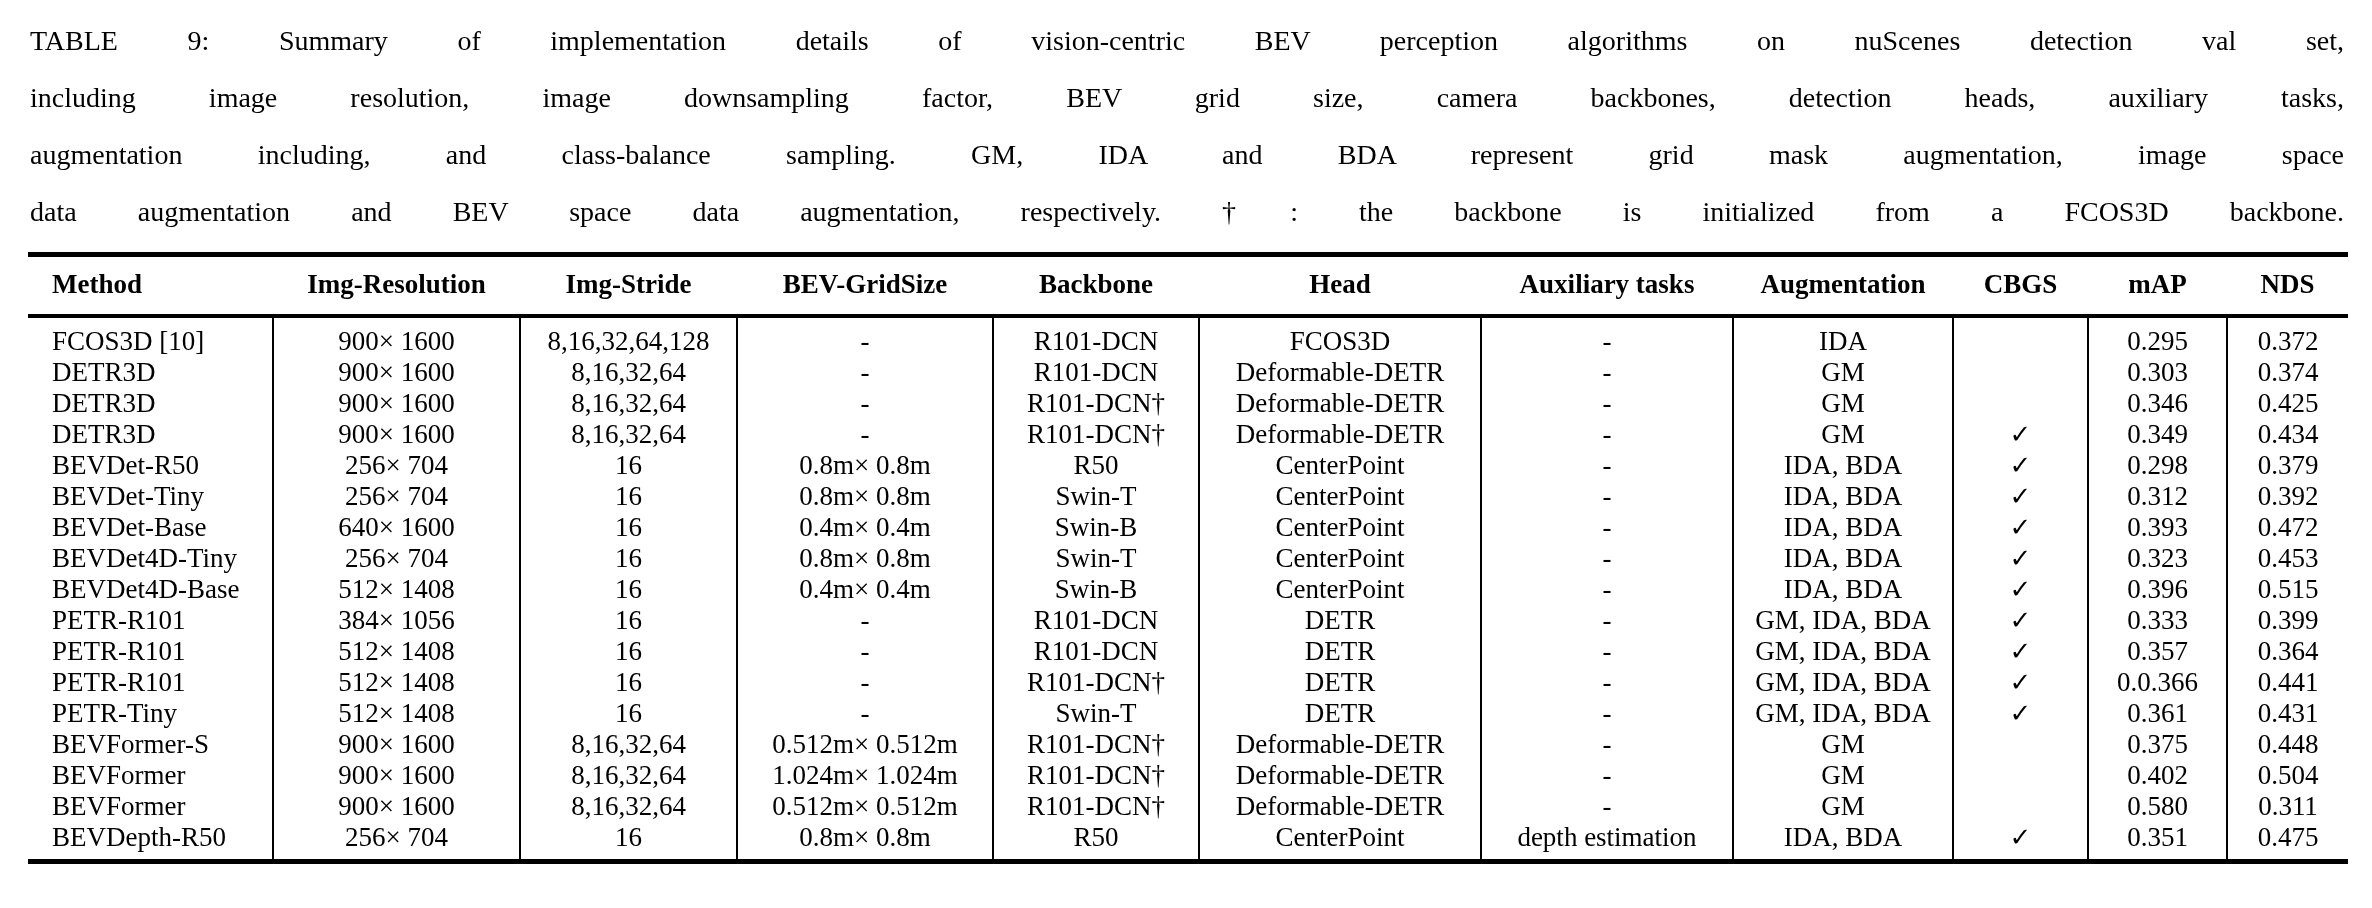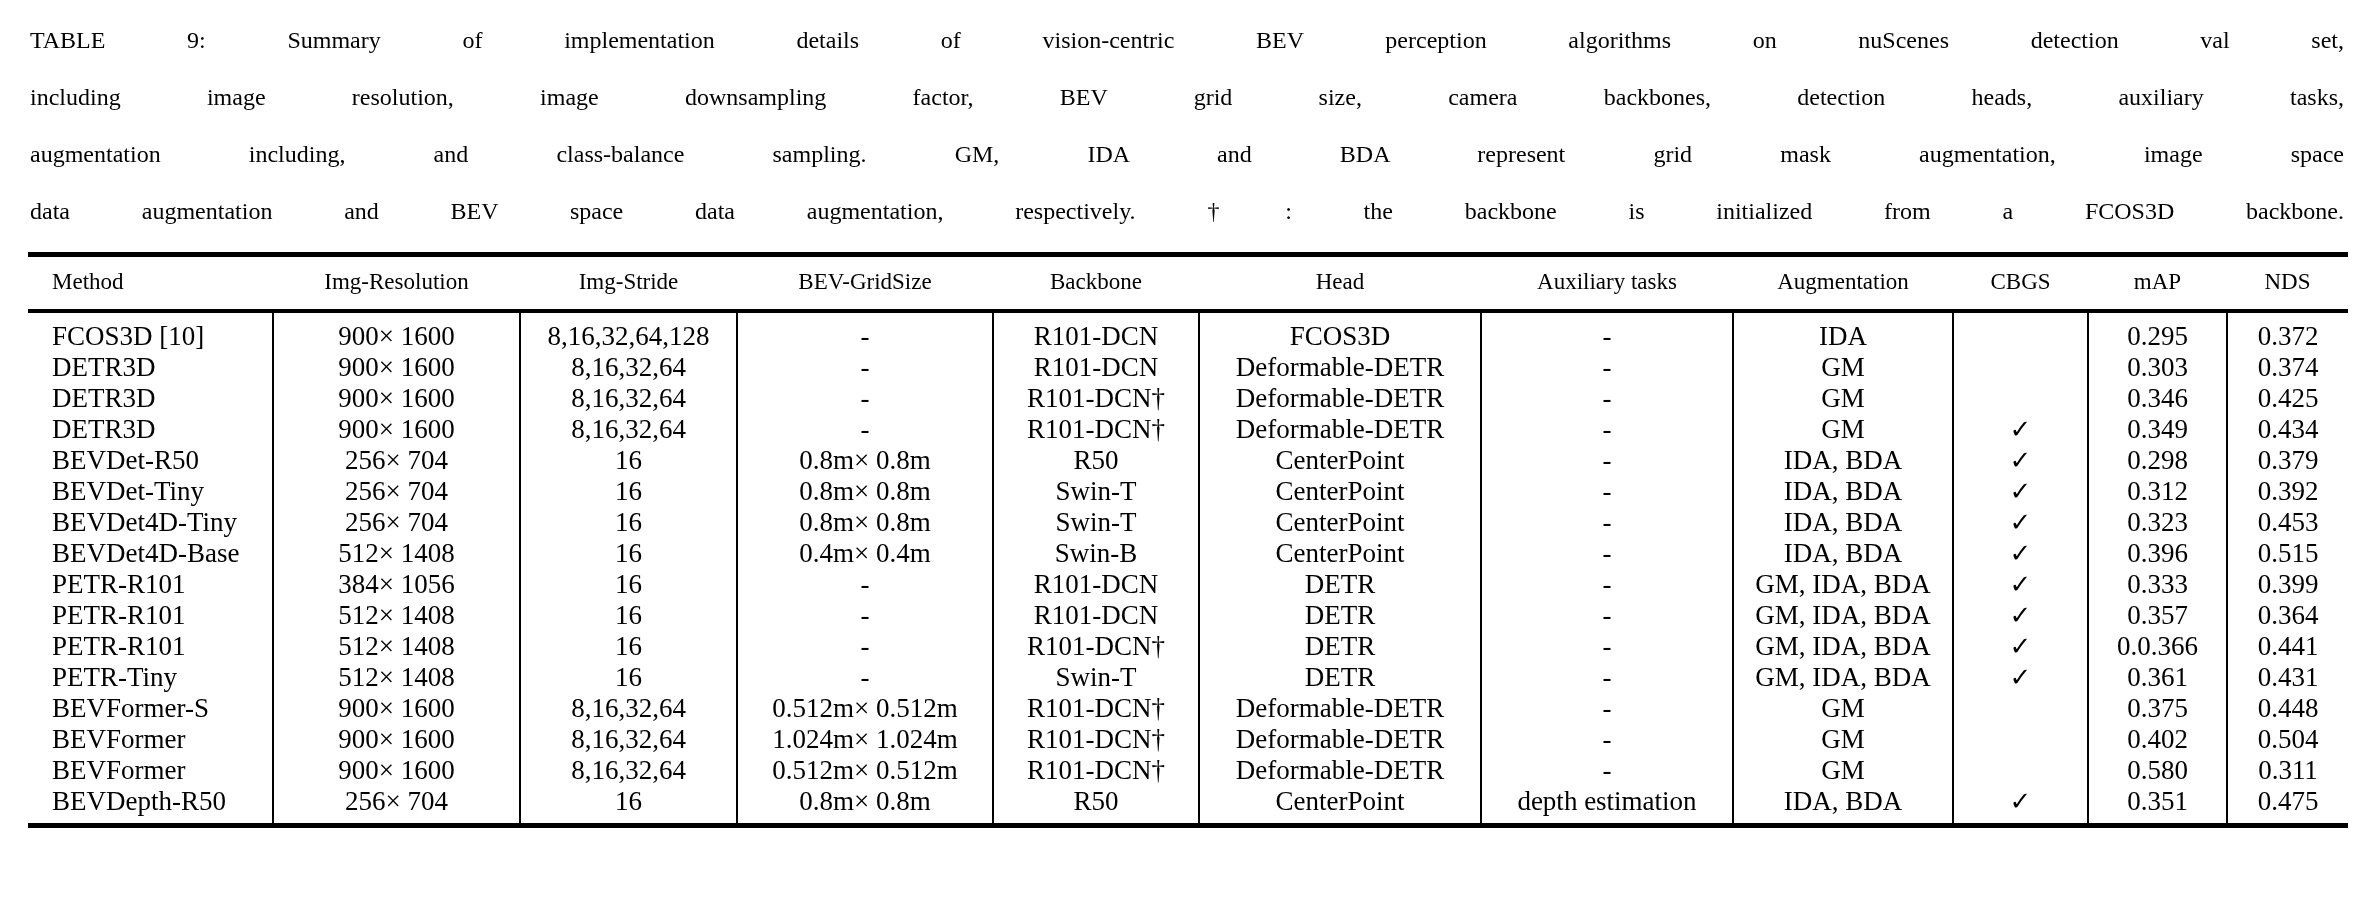--- a/index.html
+++ b/index.html
@@ -17,40 +17,40 @@
     height: 908px;
     overflow: hidden;
   }
   .caption {
     position: absolute;
     left: 30px;
     top: 12px;
     width: 2314px;
   }
   .caption-line {
-    font-size: 24px;
+    font-size: 28px;
     line-height: 57px;
     text-align: justify;
     text-align-last: justify;
     white-space: normal;
     letter-spacing: 0px;
   }
   table.summary {
     position: absolute;
     left: 28px;
     top: 252px;
     width: 2320px;
     border-collapse: collapse;
     table-layout: fixed;
     border-top: 5px solid #000;
     border-bottom: 5px solid #000;
   }
   thead th {
-    font-size: 23px;
-    font-weight: normal;
+    font-size: 27px;
+    font-weight: bold;
     text-align: center;
     padding: 12px 0 14px 0;
     border-bottom: 4px solid #000;
     overflow: hidden;
   }
   thead th:first-child {
     text-align: left;
     padding-left: 24px;
   }
   tbody td {
@@ -186,20 +186,33 @@
           <td>0.8m× 0.8m</td>
           <td>Swin-T</td>
           <td>CenterPoint</td>
           <td>-</td>
           <td>IDA, BDA</td>
           <td class="check">✓</td>
           <td>0.312</td>
           <td>0.392</td>
         </tr>
         <tr>
+          <td>BEVDet-Base</td>
+          <td>640× 1600</td>
+          <td>16</td>
+          <td>0.4m× 0.4m</td>
+          <td>Swin-B</td>
+          <td>CenterPoint</td>
+          <td>-</td>
+          <td>IDA, BDA</td>
+          <td class="check">✓</td>
+          <td>0.393</td>
+          <td>0.472</td>
+        </tr>
+        <tr>
           <td>BEVDet4D-Tiny</td>
           <td>256× 704</td>
           <td>16</td>
           <td>0.8m× 0.8m</td>
           <td>Swin-T</td>
           <td>CenterPoint</td>
           <td>-</td>
           <td>IDA, BDA</td>
           <td class="check">✓</td>
           <td>0.323</td>

